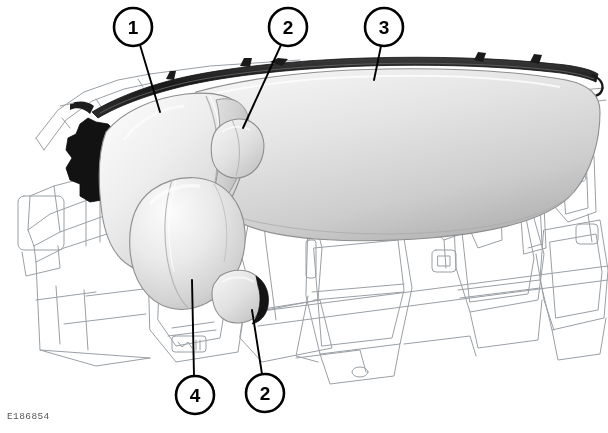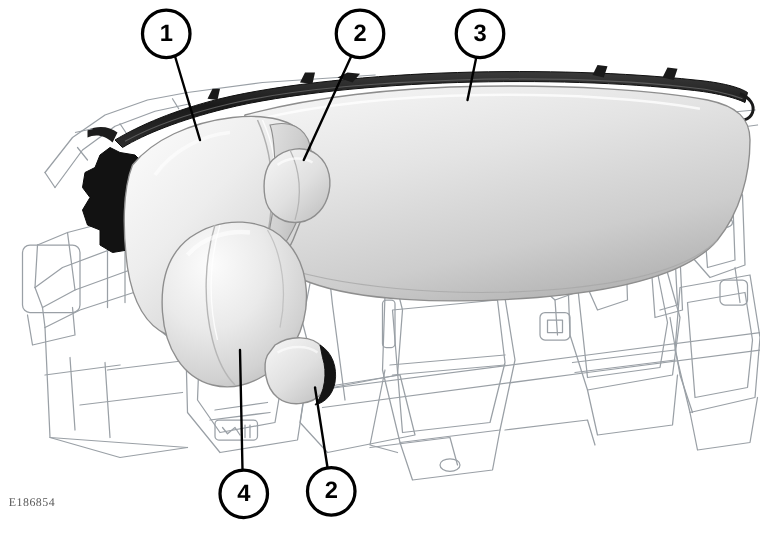--- a/index.html
+++ b/index.html
@@ -6,22 +6,22 @@
   html,body{margin:0;padding:0;background:#ffffff;}
   body{
     width:608px;height:433px;
     font-family:"Liberation Sans", sans-serif;
     position:relative;overflow:hidden;
     background:#ffffff;
   }
   #diagram-root{position:absolute;inset:0;width:608px;height:433px;}
   svg{display:block;}
   .figure-id{
-    position:absolute;left:7px;top:398px;
-    font-family:Liberation Serif, serif;
+    position:absolute;left:7px;top:411px;
+    font-family:Liberation Mono, monospace;
     font-size:9.5px;letter-spacing:.4px;
     color:#585858;user-select:none;
   }
 </style>
 </head>
 <body>
 
 <div id="diagram-root">
 <svg width="608" height="433" viewBox="0 0 608 433" xmlns="http://www.w3.org/2000/svg">
 

